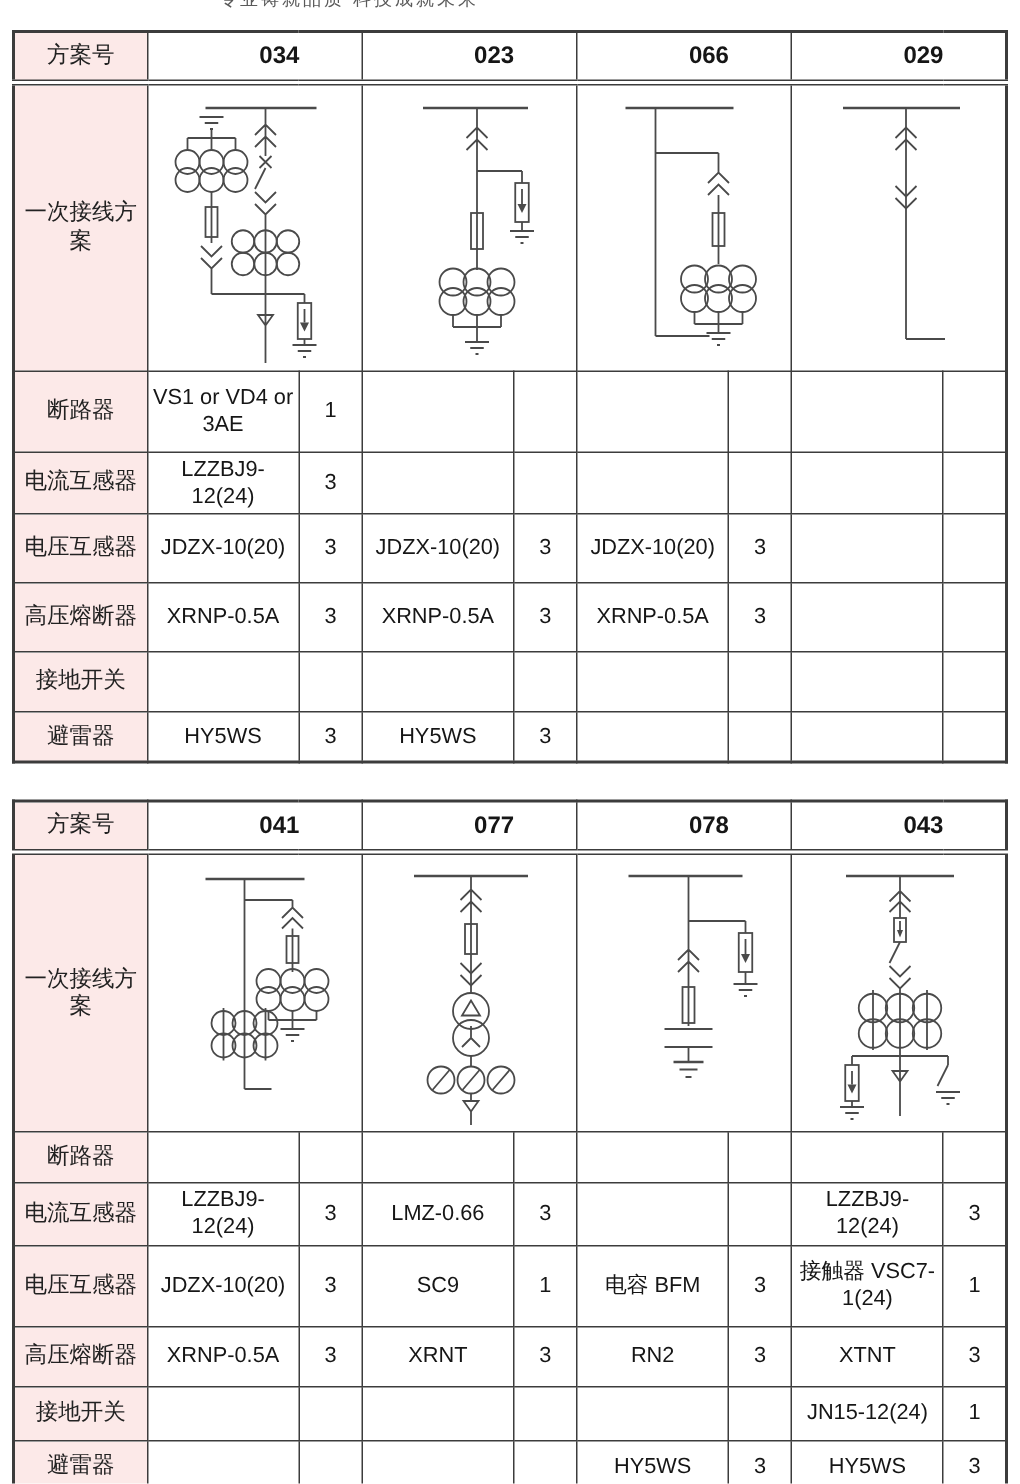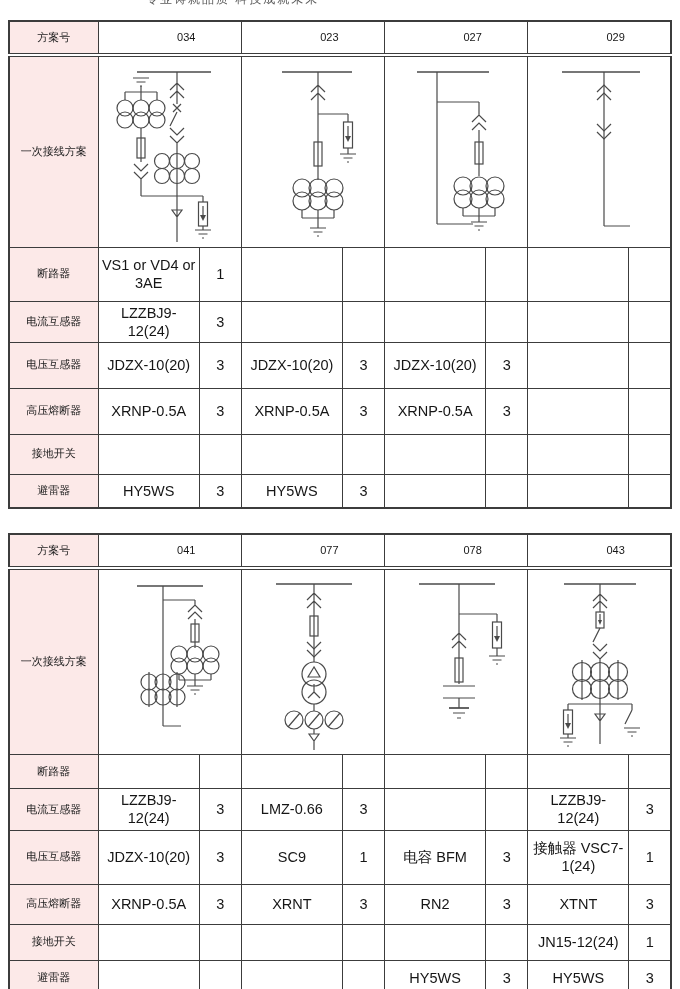--- a/index.html
+++ b/index.html
@@ -20,24 +20,24 @@
   #t1{margin-top:20px;}
   #t2{margin-top:24px;}
   td{
     border:1px solid #3c3c3c;text-align:center;vertical-align:middle;
     padding:2px 3px;font-size:14.5px;line-height:1.25;
     overflow:hidden;
   }
   .label-cell{
     background:#fce9e8;
     font-family:"Liberation Serif", serif;
-    font-size:11px;color:#222;
+    font-size:15px;color:#222;
   }
   .hdr-row td{border-bottom:4px double #3c3c3c;}
-  .scheme-cell{font-weight:400;font-size:11px;padding-left:36px;}
+  .scheme-cell{font-weight:700;font-size:16px;padding-left:36px;}
   .hdr-row{height:34px;}
   #t1 .diag-row{height:192px;}
   #t2 .diag-row{height:186px;}
   .diag-cell{padding:0;vertical-align:middle;}
   .diag-cell svg{display:block;margin:0 auto;}
   #t1 tbody tr:nth-child(1){height:54px;}
   #t1 tbody tr:nth-child(2){height:40px;}
   #t1 tbody tr:nth-child(3){height:46px;}
   #t1 tbody tr:nth-child(4){height:46px;}
   #t1 tbody tr:nth-child(5){height:40px;}
@@ -67,21 +67,21 @@
     <col style="width:101px">
       <col style="width:42px">
     <col style="width:101px">
       <col style="width:42px">
   </colgroup>
   <thead>
     <tr class="hdr-row">
       <td class="label-cell">方案号</td>
       <td colspan="2" class="scheme-cell">034</td>
       <td colspan="2" class="scheme-cell">023</td>
-      <td colspan="2" class="scheme-cell">027</td>
+      <td colspan="2" class="scheme-cell">066</td>
       <td colspan="2" class="scheme-cell">029</td>
     </tr>
     <tr class="diag-row">
       <td class="label-cell">一次接线方案</td>
       <td colspan="2" class="diag-cell">
         <svg width="143" height="188" viewBox="0 0 143 188">
           <path class="db" d="M38 14 H112"></path>
           <path class="d" d="M78 14 V46 M71 32 L78 25 L85 32 M71 40 L78 33 L85 40"></path>
           <path class="d" d="M74 46 L82 54 M82 46 L74 54 M78 54 L71 68"></path>
           <path class="d" d="M71 70 L78 77 L85 70 M71 78 L78 85 L85 78 M78 85 V138"></path>

